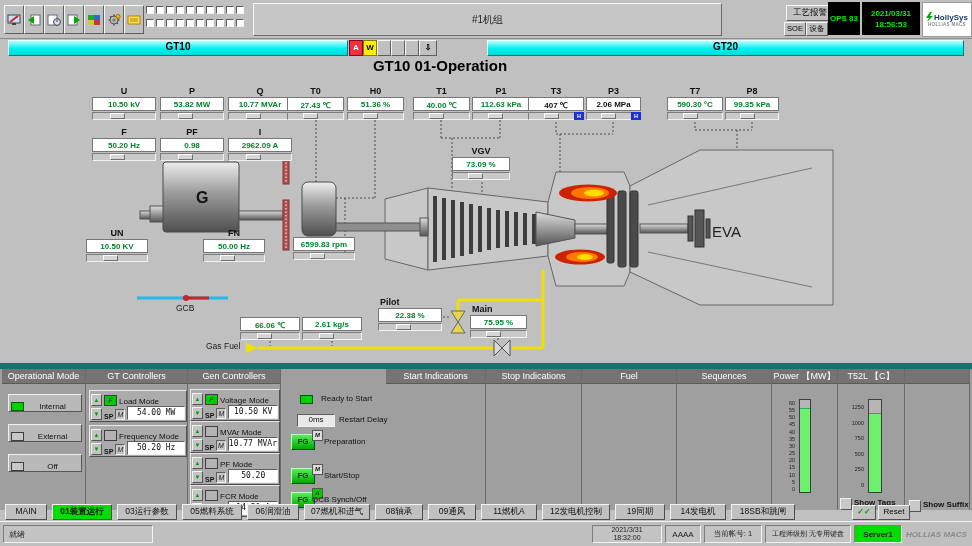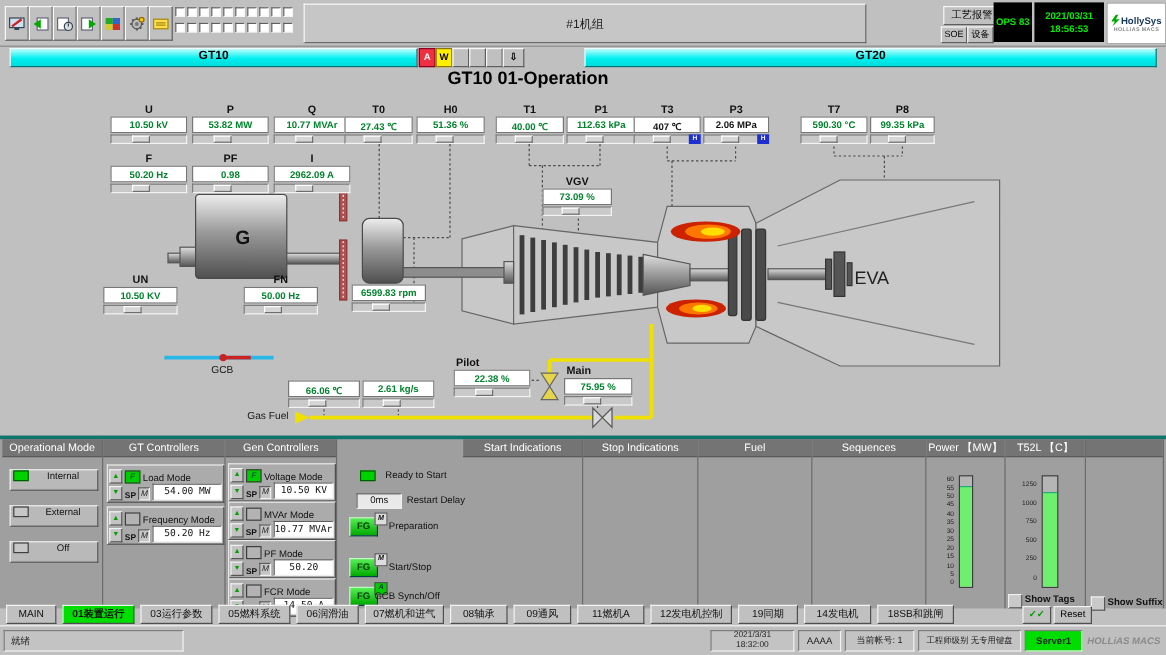--- a/index.html
+++ b/index.html
@@ -23,24 +23,24 @@
   .meas .lb{font-size:9px;font-weight:bold;color:#111;height:11px;line-height:11px;}
   .meas .lb.la{text-align:left;padding-left:2px;}
   .mv{height:12px;background:#fff;border:1px solid #777;font-size:8px;font-weight:bold;color:#00842c;display:flex;align-items:center;justify-content:center;white-space:nowrap;}
   .mv.dark{color:#111;}
   .mbar{height:6px;background:#c9c9c9;border:1px solid;border-color:#7d7d7d #f2f2f2 #f2f2f2 #7d7d7d;position:relative;margin-top:1px;}
   .mbar .sl{position:absolute;left:27%;top:0;width:15px;height:100%;background:#d6d6d6;border:1px solid;border-color:#fff #6e6e6e #6e6e6e #fff;box-sizing:border-box;}
   .hflag{position:absolute;right:-1px;top:-1px;width:10px;height:8px;background:#1d2fd0;color:#fff;font-size:5.5px;font-weight:bold;line-height:8px;text-align:center;font-style:normal;}
   .dlabel{position:absolute;font-size:8.5px;color:#1a1a1a;}
   #title{position:absolute;left:300px;top:57px;width:280px;text-align:center;font-size:15px;font-weight:bold;color:#000;}
   
-  #panel{position:absolute;left:0;top:363px;width:972px;height:141px;background:#9f9f9f;border-top:3px solid #0f766e;}
+  #panel{position:absolute;left:0;top:363px;width:972px;height:141px;background:#9f9f9f;border-top:6px solid #0f766e;}
   .col{position:absolute;top:0;height:141px;border-right:1px solid #6b6b6b;box-sizing:border-box;}
   .chead{height:14px;background:#747474;color:#fff;font-size:9px;text-align:center;line-height:14px;border-bottom:1px solid #5a5a5a;white-space:nowrap;overflow:hidden;}
-  .opbtn{position:absolute;left:8px;width:72px;height:16px;background:#b9b9b9;border:1px solid;border-color:#efefef #565656 #565656 #efefef;display:flex;align-items:flex-start;font-size:8px;color:#111;}
+  .opbtn{position:absolute;left:8px;width:72px;height:16px;background:#b9b9b9;border:1px solid;border-color:#efefef #565656 #565656 #efefef;display:flex;align-items:flex-end;font-size:8px;color:#111;}
   .opbtn .led{margin-left:2px;margin-right:0;}
   .opbtn span{flex:1;text-align:center;}
   .led{width:13px;height:9px;border:1px solid #3e3e3e;background:#c7c7c7;display:inline-block;box-sizing:border-box;}
   .led.on{background:#00d200;border-color:#045a04;}
   .grp{position:absolute;background:#ababab;border:1px solid;border-color:#e9e9e9 #4f4f4f #4f4f4f #e9e9e9;padding:1px;}
   .grow{display:flex;align-items:flex-end;height:14px;gap:2px;}
   .abtn{width:11px;height:12px;background:#c3c3c3;border:1px solid;border-color:#f2f2f2 #565656 #565656 #f2f2f2;font-size:6px;color:#00a000;text-align:center;line-height:11px;box-sizing:border-box;}
   .mflag{width:13px;height:11px;border:1px solid #3e3e3e;background:#b3b3b3;font-size:7px;font-weight:bold;color:#063;text-align:center;line-height:10px;box-sizing:border-box;}
   .mflag.on{background:#00cc00;}
   .gmode{font-size:8px;color:#111;white-space:nowrap;}

